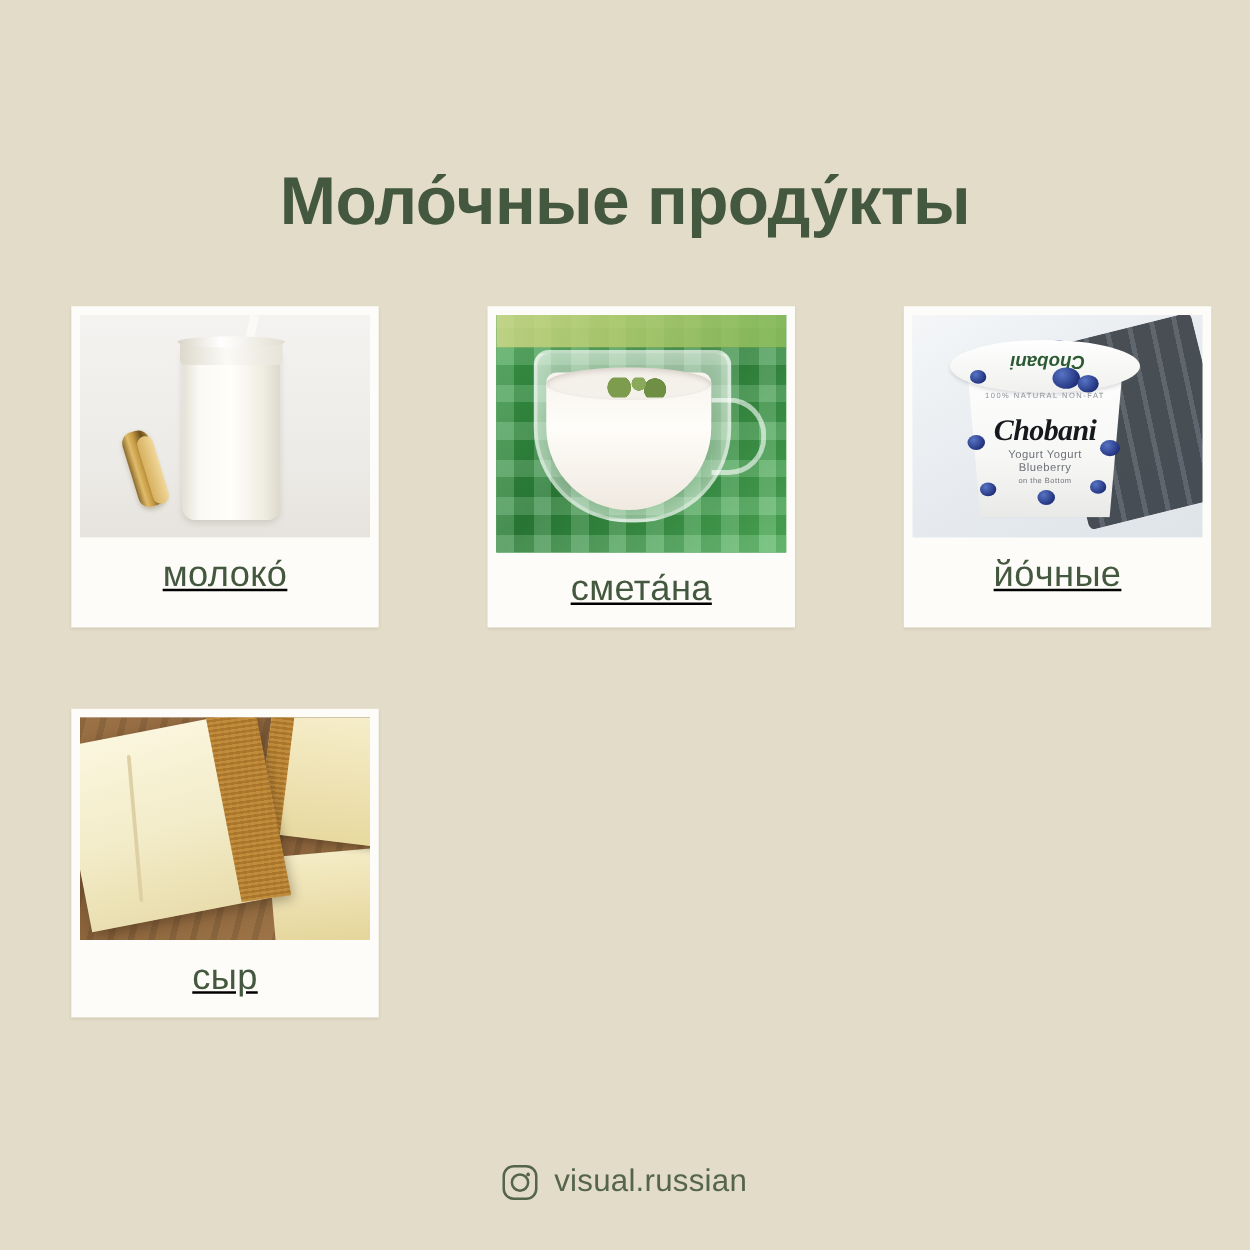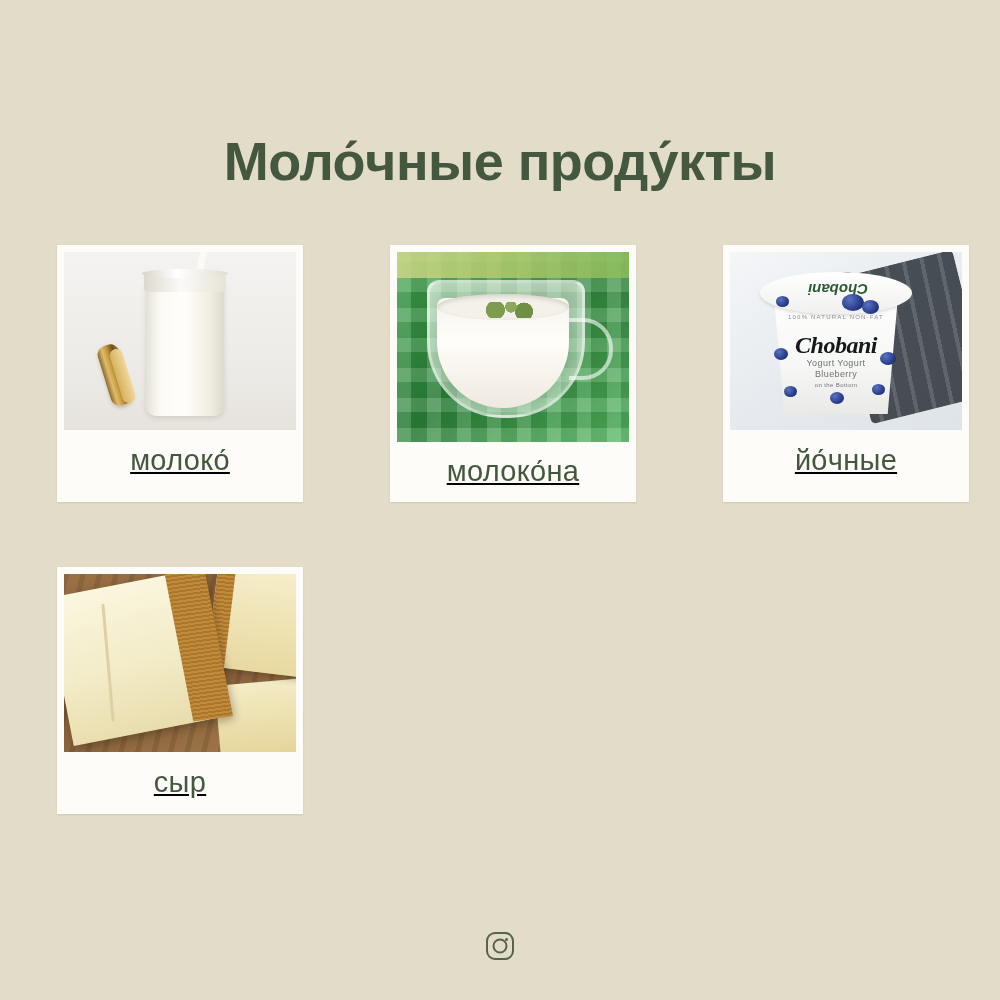--- a/index.html
+++ b/index.html
@@ -400,21 +400,21 @@
   <div class="card tall">
     <div class="card-photo ph-cream">
       <div class="bg"></div>
       <div class="topstrip"></div>
       <div class="handle"></div>
       <div class="cup"></div>
       <div class="sour"></div>
       <div class="surface"></div>
       <div class="dill"></div>
     </div>
-    <div class="card-label">молоко́на</div>
+    <div class="card-label">смета́на</div>
   </div>
 
   <div class="card">
     <div class="card-photo ph-yog">
       <div class="bg"></div>
       <div class="keyboard"></div>
       <div class="cup"></div>
       <div class="bb" style="left:58px;top:26px;width:16px;height:13px;"></div>
       <div class="bb" style="left:108px;top:20px;width:18px;height:14px;"></div>
       <div class="bb" style="left:146px;top:26px;width:16px;height:13px;"></div>
@@ -450,13 +450,14 @@
       </div>
     </div>
     <div class="card-label">сыр</div>
   </div>
 
 
 </div>
 
 <div class="footer">
   <div class="ig-icon"></div>
+  <div class="ig-handle">visual.russian</div>
 </div>
 
 </body></html>

